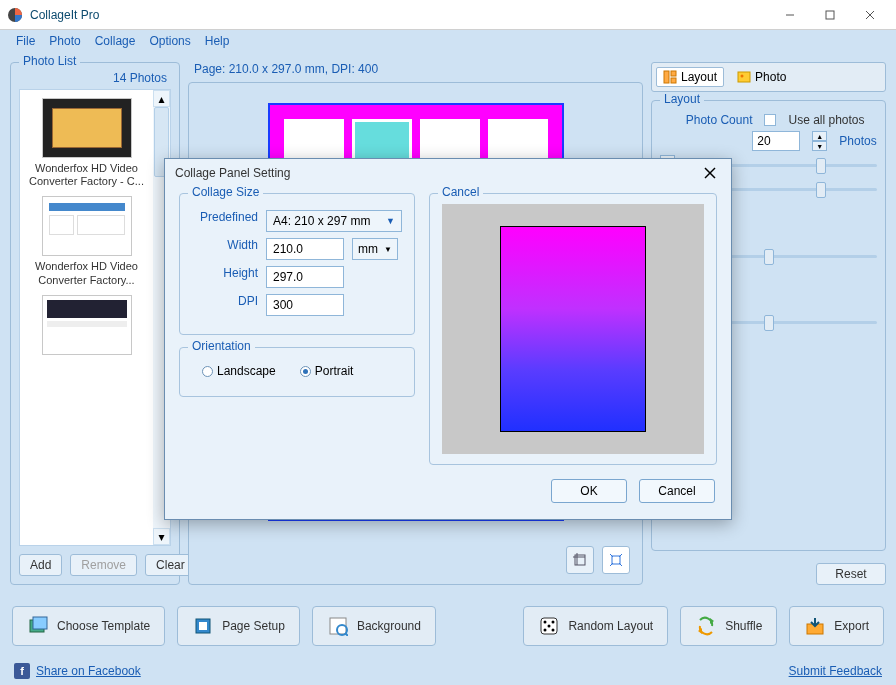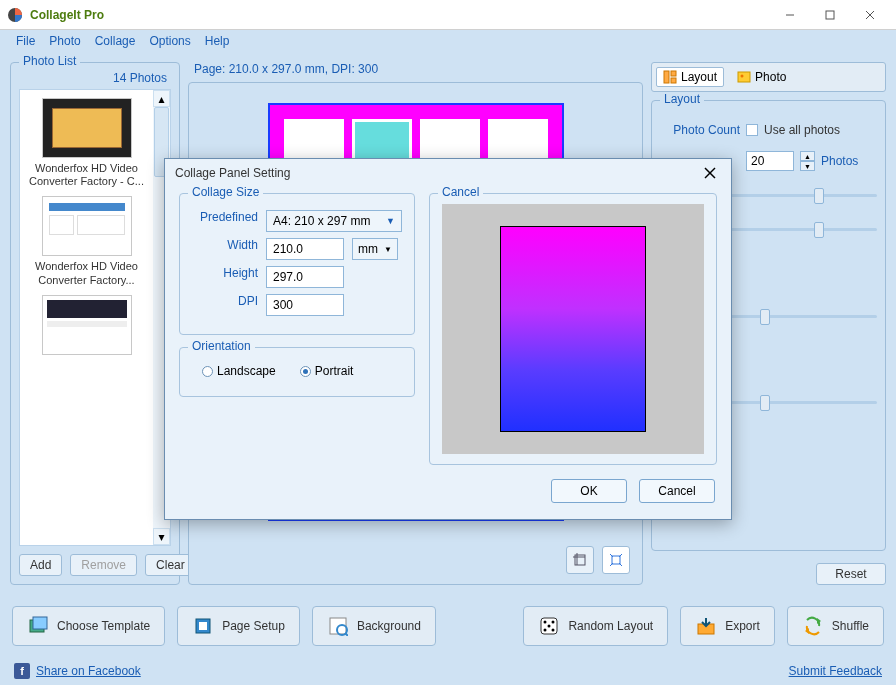--- a/index.html
+++ b/index.html
@@ -1,20 +1,20 @@
 <!DOCTYPE html>
 <html><head>
 <meta charset="utf-8">
 <style>
   * { box-sizing: border-box; margin: 0; padding: 0; font-family: "Segoe UI", Tahoma, sans-serif; font-size: 12px; }
   body { background: #3a3a3a; width: 896px; height: 685px; overflow: hidden; position: relative; }
   .window { width: 896px; height: 685px; background: #cfe2f3; position: relative; display: flex; flex-direction: column; }
   .titlebar { height: 30px; background: #fff; display: flex; align-items: center; padding: 0 6px; border-bottom: 1px solid #d0d0d0;}
   .titlebar .app-icon { width: 18px; height: 18px; margin-right: 6px; display:flex; align-items:center; justify-content:center;}
-  .titlebar .title { color: #4d7c0f; font-weight: bold; }
+  .titlebar .title { color: #0c4a6e; }
   .titlebar .spacer { flex: 1; }
   .win-btn { width: 40px; height: 30px; display:flex; align-items:center; justify-content:center; color:#555;}
   .menubar { height: 22px; display: flex; align-items: center; gap: 14px; padding: 11px 16px; }
   .menubar span { color: #1a5db4; cursor: pointer; }
   .workspace { flex: 1; display: flex; gap: 8px; padding: 10px; }
   .fieldset-border { border: 1px solid #9dbcd8; border-radius: 4px; padding: 8px 8px; position:relative;}
   .fieldset-border > .legend { position:absolute; top:-9px; left:8px; background:#cfe2f3; padding:0 4px; color:#1a5db4;}
   .photo-list { width: 170px; display:flex; flex-direction:column; }
   .photo-count { text-align:right; color:#1a5db4; margin-bottom:4px; padding-right:4px;}
   .thumb-area { flex:1; background:#fff; border:1px solid #b9d2e9; display:flex; position:relative; overflow:hidden;}
@@ -36,21 +36,21 @@
   .canvas .thumb-row{position:absolute; top:14px; left:14px; right:14px; display:flex; gap:8px;}
   .canvas .mini{flex:1; height:46px; background:#fff; border:3px solid #fff;}
   .canvas-tools{position:absolute; right:12px; bottom:10px; display:flex; gap:8px;}
   .tool-btn{width:28px; height:28px; border:1px solid #9dbcd8; border-radius:3px; background:#e8f1f9; display:flex; align-items:center; justify-content:center;}
   .right-col { width: 235px; display:flex; flex-direction:column; gap:8px;}
   .tab-row { display:flex; gap:6px; background:#e2ecf5; border:1px solid #9dbcd8; border-radius:3px; padding:4px;}
   .tab { display:flex; align-items:center; gap:4px; padding:2px 6px; border:1px solid transparent; border-radius:2px;}
   .tab.active{ background:#fff; border-color:#9dbcd8;}
   .tab .ticon{width:14px; height:14px; display:inline-block;}
   .layout-fs { flex: 1; }
-  .lrow { display:flex; align-items:center; gap:6px; margin:14px 0;}
+  .lrow { display:flex; align-items:center; gap:12px; margin:4px 0;justify-content:center;}
   .lrow .lbl{ width:80px; text-align:right; color:#1a5db4;}
   .numbox{ width:48px; height:20px; border:1px solid #8fb6d9; background:#fff; padding:0 4px;}
   .spinner-col{display:flex; flex-direction:column;}
   .spin{width:15px; height:10px; border:1px solid #8fb6d9; background:#e8f1f9; font-size:7px; display:flex;align-items:center;justify-content:center;}
   .slider{ flex:1; height:18px; position:relative;}
   .slider .track{position:absolute; left:0; right:0; top:8px; height:3px; background:#b3cfe8; border-radius:2px;}
   .slider .thumb{position:absolute; top:2px; width:10px; height:16px; background:#e2ecf5; border:1px solid #8fb6d9; border-radius:2px;}
   .bottom-bar { height: 62px; display:flex; gap:12px; padding:6px 12px; align-items:center;}
   .big-btn { flex:0 0 auto; height:40px; display:flex; align-items:center; gap:8px; background:#e2ecf5; border:1px solid #9dbcd8; border-radius:4px; padding:0 14px; color:#333;}
   .big-btn .bicon{width:22px;height:22px; display:flex;align-items:center;justify-content:center;}
@@ -173,21 +173,21 @@
         </div>
       </div>
       <div class="photo-list-buttons">
         <button class="btn">Add</button>
         <button class="btn disabled">Remove</button>
         <button class="btn">Clear</button>
       </div>
     </div>
 
     <div class="center-col">
-      <div class="page-info">Page: 210.0 x 297.0 mm, DPI: 300</div>
+      <div class="page-info">Page: 210.0 x 297.0 mm, DPI: 400</div>
       <div class="canvas-wrap">
         <div class="canvas">
           <div class="thumb-row">
             <div class="mini"></div>
               <div class="mini" style="background:#6dd"></div>
               <div class="mini"></div>
               <div class="mini"></div>
           </div>
           <div style="position:absolute;left:10px;right:10px;bottom:10px;height:22px;background:#1a3cff;"></div>
         </div>
@@ -326,36 +326,36 @@
             <circle cx="10" cy="10" r="1.5"></circle>
             <circle cx="6" cy="14" r="1.5"></circle>
             <circle cx="14" cy="14" r="1.5"></circle>
           </svg>
         </span>
       <span>Random Layout</span>
     </div>
     <div class="big-btn">
       <span class="bicon">
           <svg width="20" height="20">
-            <rect x="2" y="8" width="16" height="10" fill="#fa3" stroke="#c70"></rect>
-            <path d="M10 2 v8 M6 6 l4 4 4-4" fill="none" stroke="#157" stroke-width="2"></path>
-          </svg>
-        </span>
-      <span>Export</span>
-    </div>
-    <div class="big-btn">
-      <span class="bicon">
-          <svg width="20" height="20">
             <path d="M4 4 A7 7 0 0 1 16 10" fill="none" stroke="#4a4" stroke-width="2"></path>
             <path d="M16 16 A7 7 0 0 1 4 10" fill="none" stroke="#e90" stroke-width="2"></path>
             <path d="M14 2 l4 3 -4 3z" fill="#4a4"></path>
             <path d="M6 18 l-4 -3 4 -3z" fill="#e90"></path>
           </svg>
         </span>
       <span>Shuffle</span>
+    </div>
+    <div class="big-btn">
+      <span class="bicon">
+          <svg width="20" height="20">
+            <rect x="2" y="8" width="16" height="10" fill="#fa3" stroke="#c70"></rect>
+            <path d="M10 2 v8 M6 6 l4 4 4-4" fill="none" stroke="#157" stroke-width="2"></path>
+          </svg>
+        </span>
+      <span>Export</span>
     </div>
   </div>
 
   <div class="footer">
     <span class="fb-ico">f</span>
     <a>Share on Facebook</a>
     <span class="spacer"></span>
     <a>Submit Feedback</a>
   </div>
 

